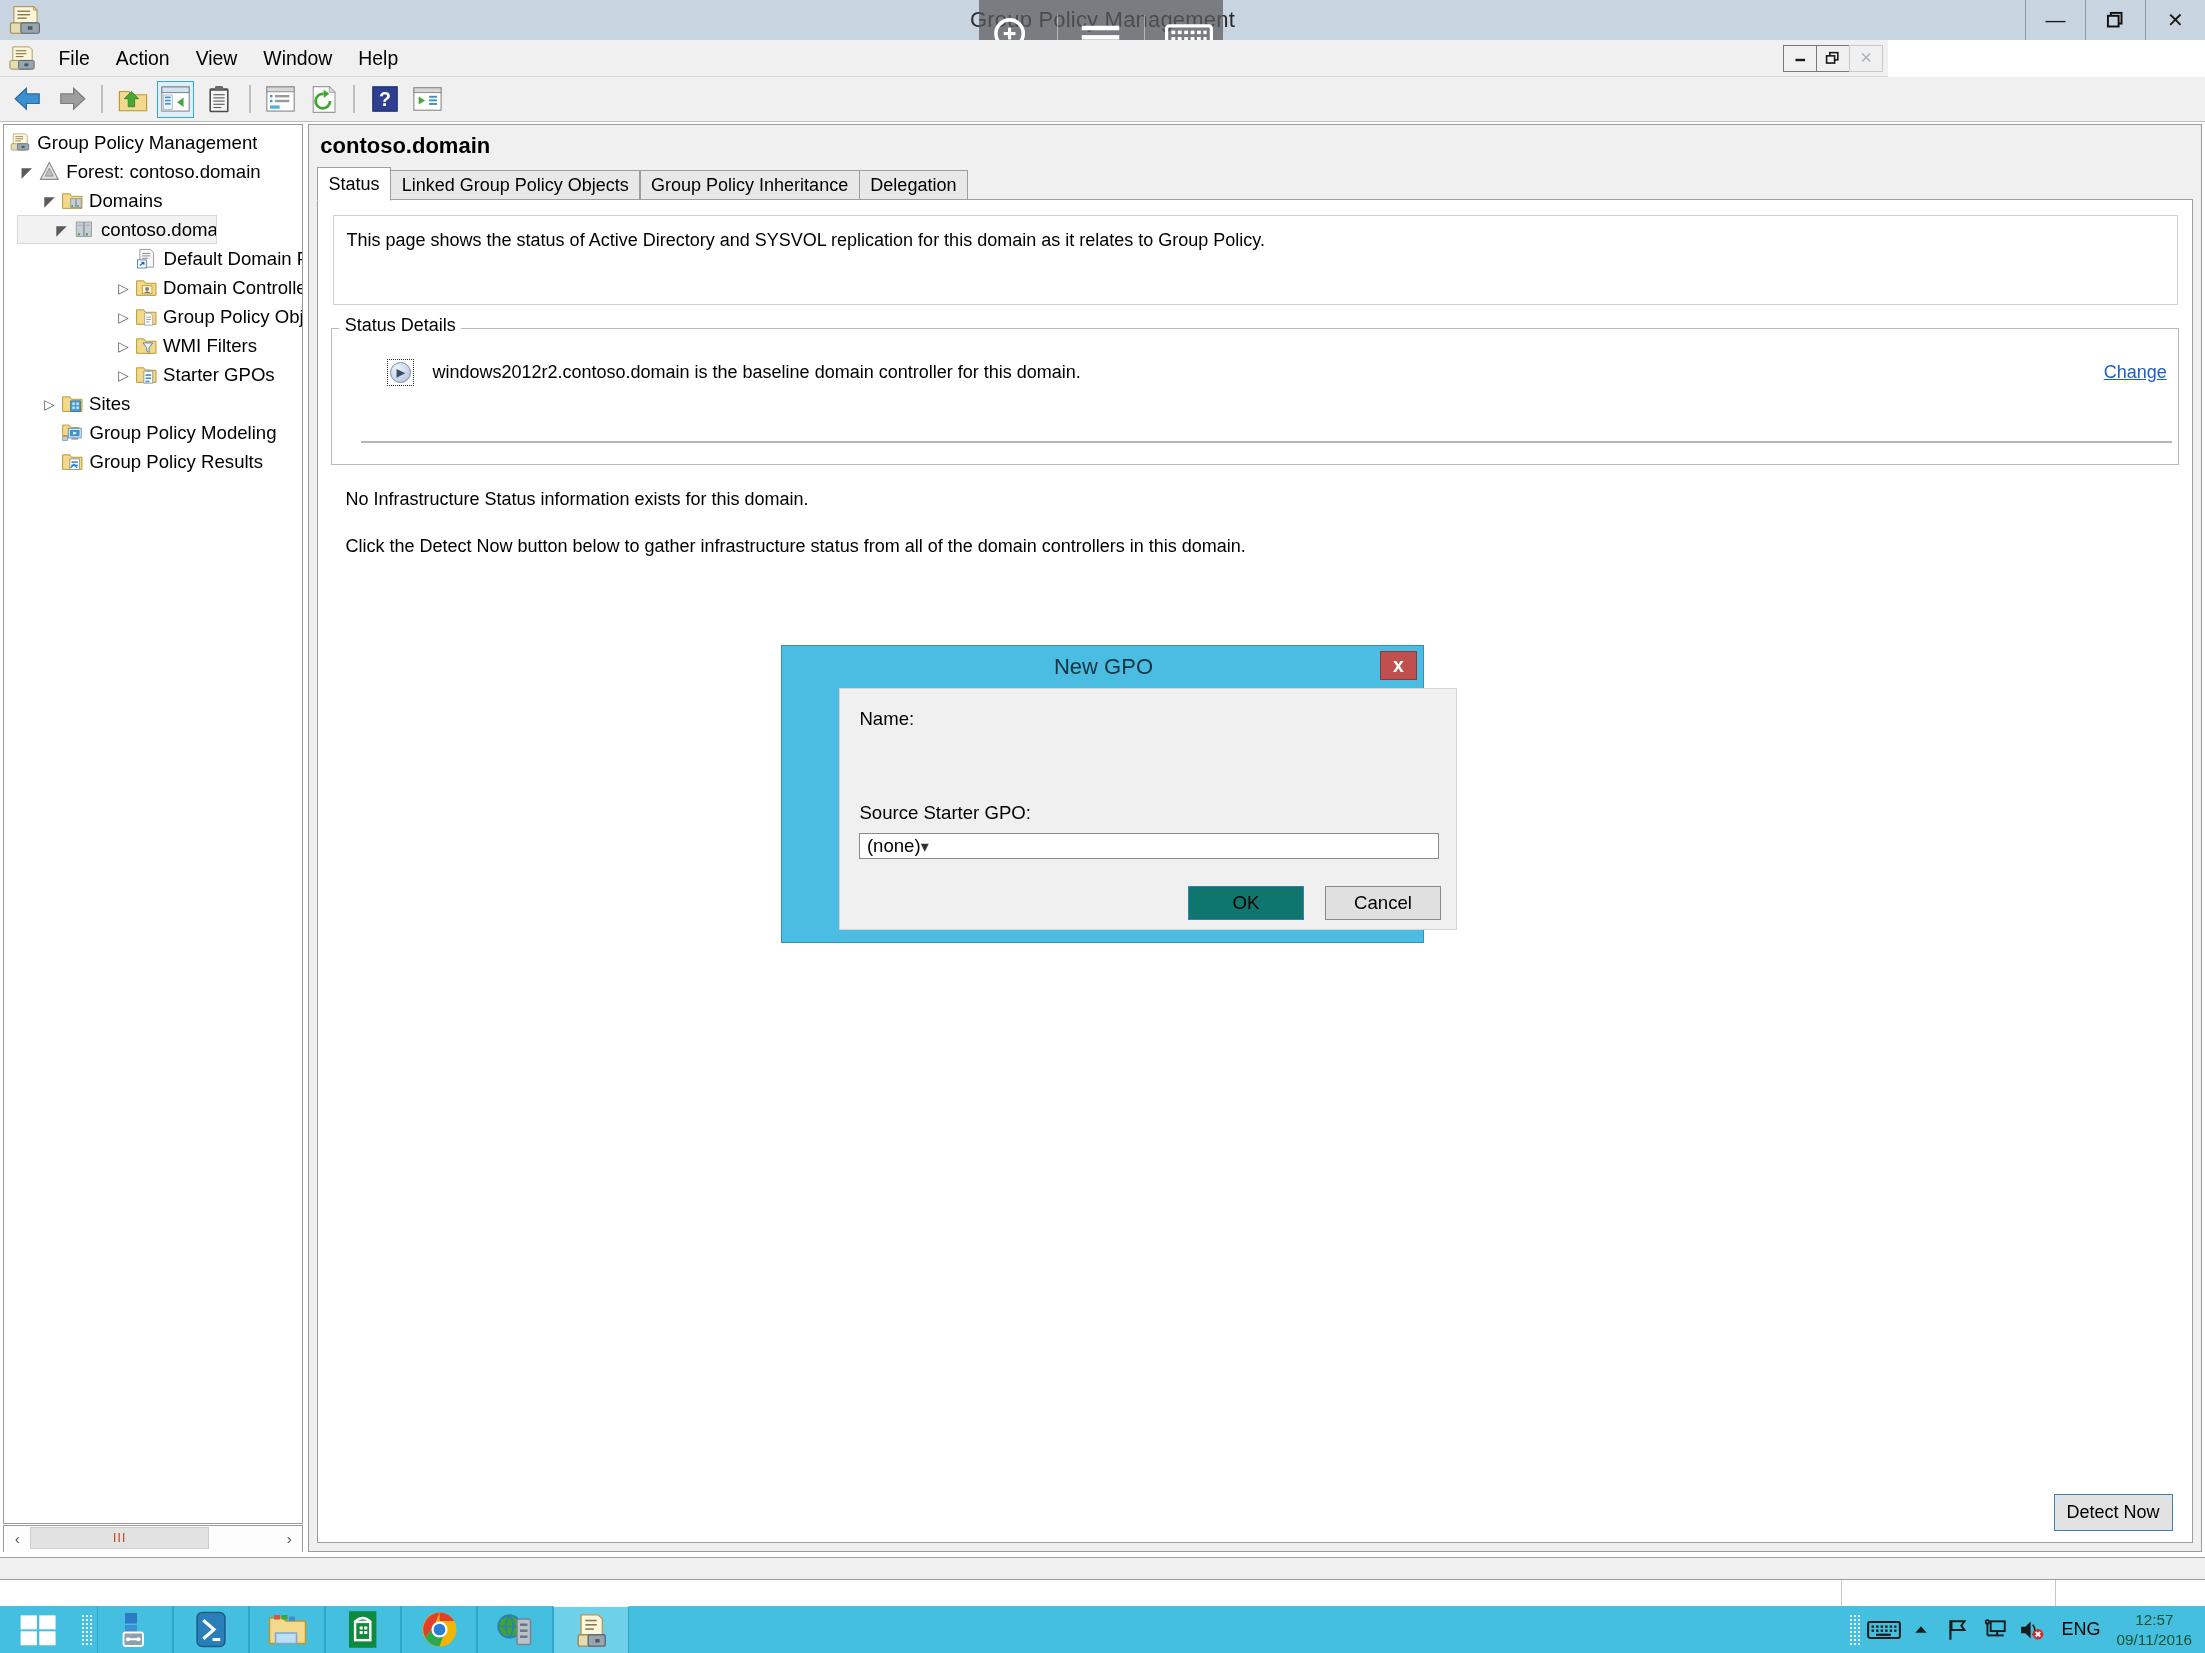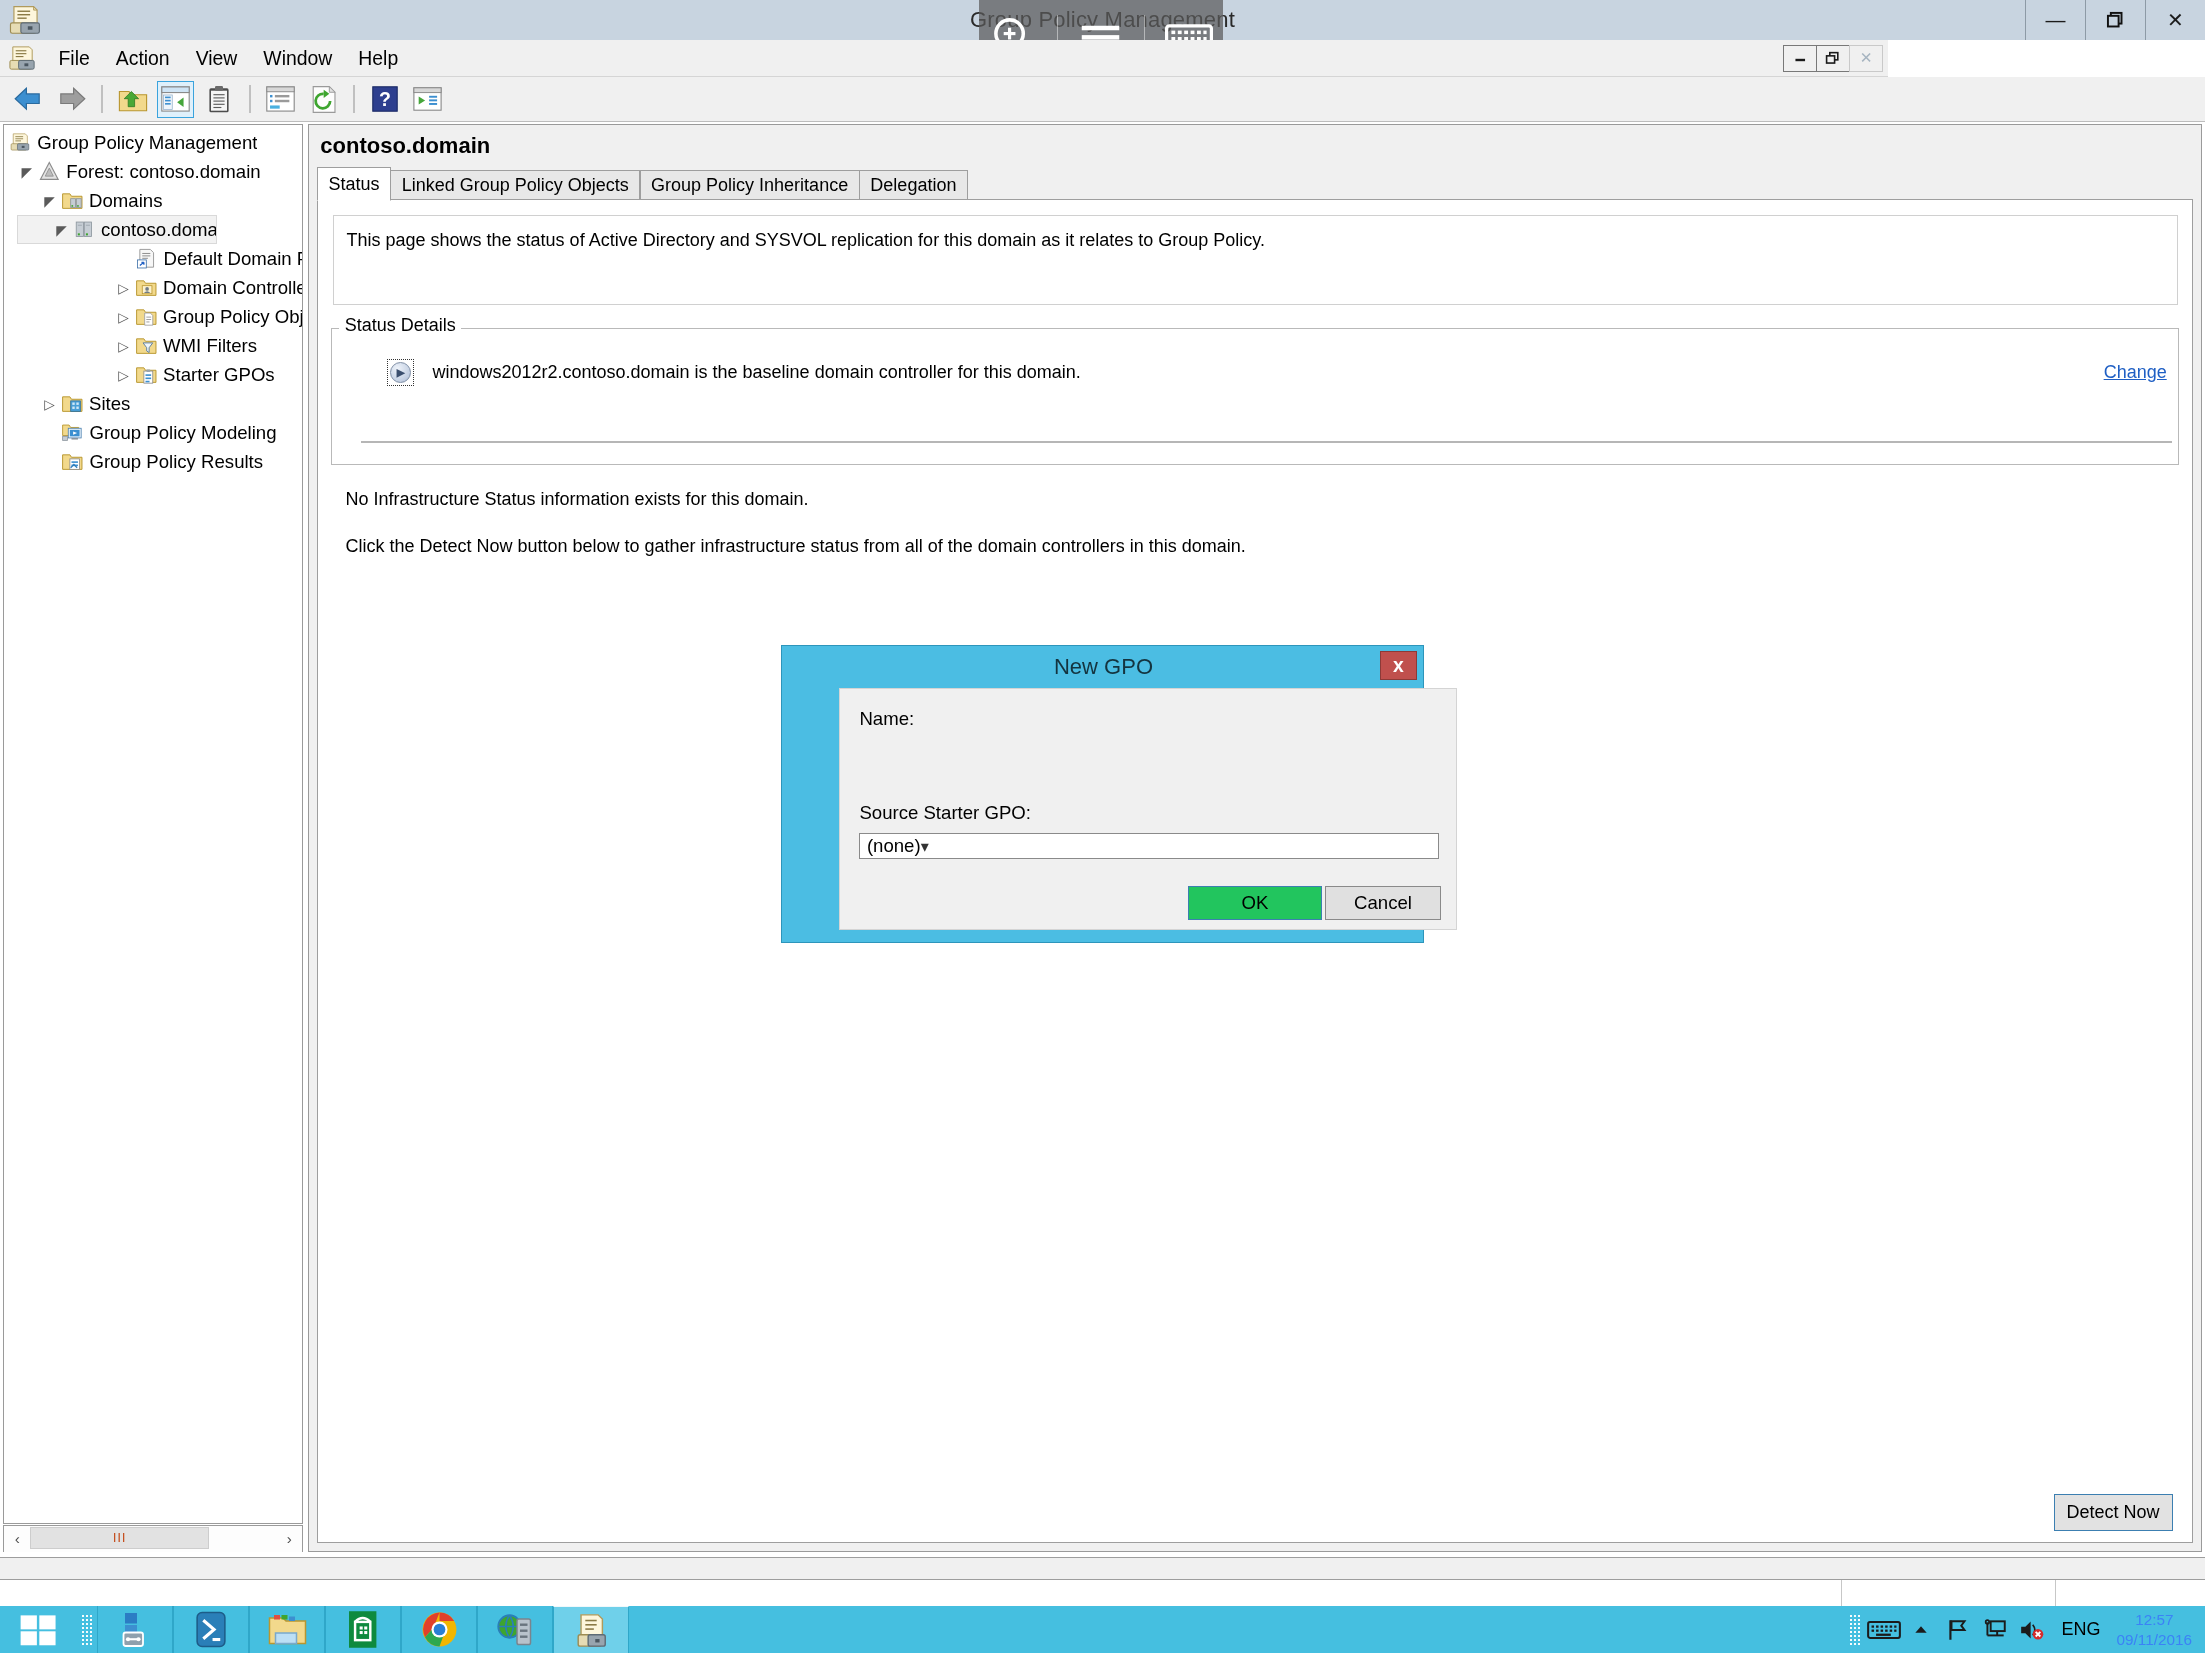--- a/index.html
+++ b/index.html
@@ -198,21 +198,21 @@
     border-left: 0.8px solid #2fa7c9; border-right: 0.8px solid #2fa7c9;
   }
   .tb-task.running { background: #6fd0ea; border-top: 1.6px solid #f0f8fb; }
   .tray {
     position: absolute; right: 0; top: 1606px; height: 47px;
     display: flex; align-items: center;
   }
   .tray-ico { width: 37px; height: 47px; display:flex; align-items:center; justify-content:center; }
   .tray-lang { font-size: 18px; color: #000; padding: 0 11.3px; }
   .tray-clock {
-    font-size: 15.3px; color: #3b82f6; text-align: center; line-height: 1.25;
+    font-size: 15.3px; color: #14532d; text-align: center; line-height: 1.25;
     padding: 0 13px 0 4.8px;
   }
 </style>
 </head>
 <body>
 
 <div id="app">
 
   <div class="titlebar">
     <div class="titlebar-icon">
@@ -665,21 +665,21 @@
 
     <div style="position:absolute;left:13px;top:42px;width:618px;height:242px;background:#f0f0f0;border:0.8px solid #d4d4d4;margin-left:44px;">
       <div style="position:absolute;left:19.4px;top:19.4px;font-size:18.6px;color:#000;">Name:</div>
 
       <div style="position:absolute;left:19.4px;top:113px;font-size:18.6px;color:#000;">Source Starter GPO:</div>
       <div style="position:absolute;left:19.4px;top:144px;width:580px;height:26px;background:#fff;border:0.8px solid #8a8a8a;display:flex;align-items:center;justify-content:flex-start;">
         <span style="font-size:18.6px;color:#000;margin-left:6.5px;">(none)</span>
         <span style="margin-right:8px;font-size:16px;color:#333;">▾</span>
       </div>
 
-      <div style="position:absolute;left:348px;top:197px;width:134px;height:34px;background:#22c55e;border:1.6px solid #3c7fb1;display:flex;align-items:center;justify-content:center;font-size:18.6px;color:#000;">OK</div>
+      <div style="position:absolute;left:348px;top:197px;width:116px;height:34px;background:#0f766e;border:1.6px solid #3c7fb1;display:flex;align-items:center;justify-content:center;font-size:18.6px;color:#000;">OK</div>
       <div style="position:absolute;left:485px;top:197px;width:116px;height:34px;background:#e0e0e0;border:0.8px solid #8a8a8a;display:flex;align-items:center;justify-content:center;font-size:18.6px;color:#000;">Cancel</div>
     </div>
   </div>
 
   <div class="statusbar"></div>
   <div class="sb-panes">
     <div class="sb-pane" style="width:1843px"></div>
     <div class="sb-pane" style="width:214px"></div>
     <div class="sb-pane" style="width:149px;border-right:none"></div>
   </div>

